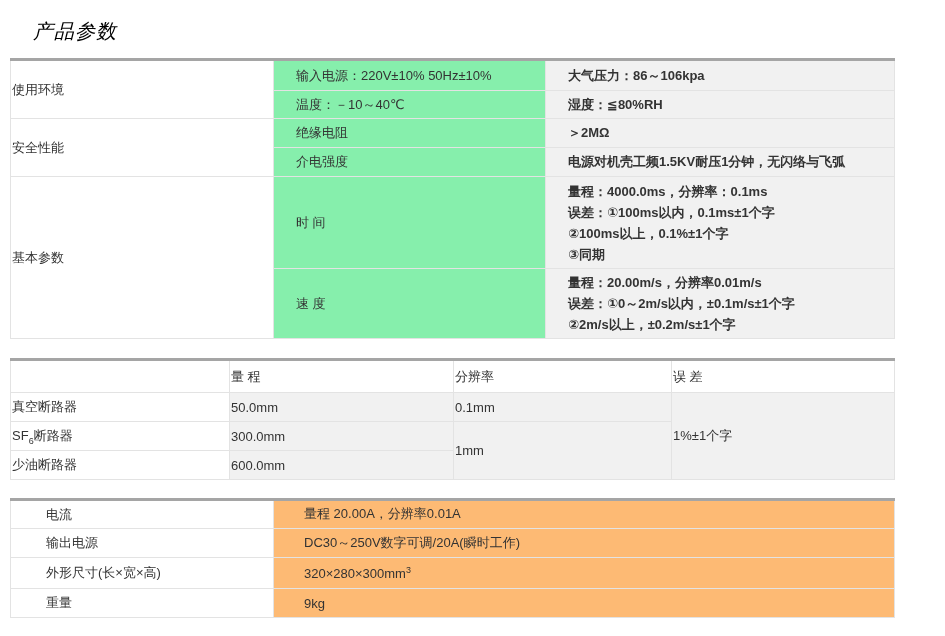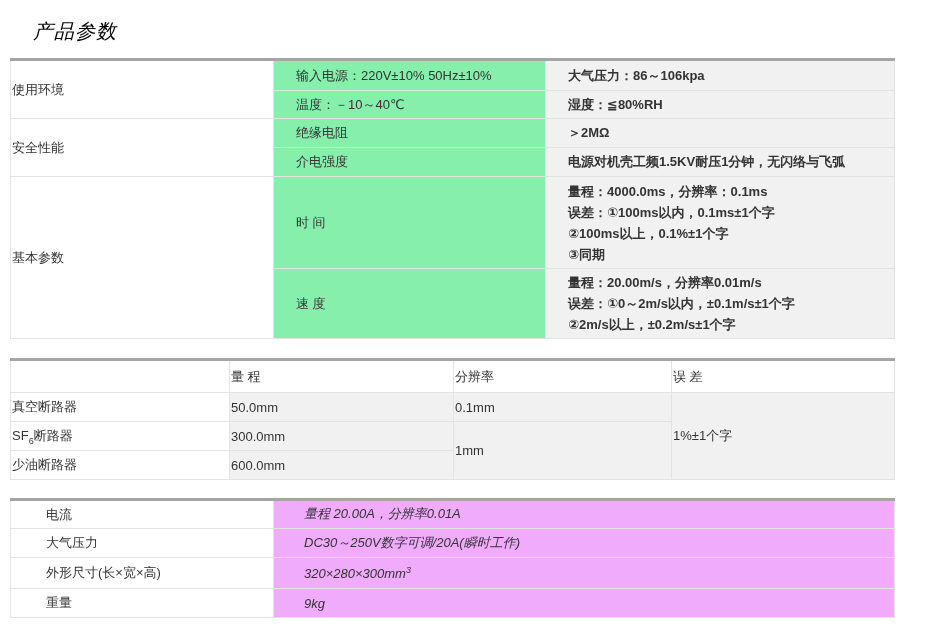--- a/index.html
+++ b/index.html
@@ -60,21 +60,21 @@
   .t2 td { background: #f1f1f1; }
   .t2 tr.head { height: 33px; }
   .t2 tr.head td { background: #ffffff; }
   .t2 tr.r { height: 29px; margin-top: 36px; }
   .t2 td.name { background: #ffffff; }
   sub.small { font-size: 9px; }
   sup.small { font-size: 9px; }
   
   .t3 { margin-top: 18px; }
   .t3 td.lbl3 { background: #ffffff; padding-left: 35px; }
-  .t3 td.val3 { background: #f0abfc; padding-left: 30px; font-style: italic; }
+  .t3 td.val3 { background: #fdba74; padding-left: 30px; }
   .t3 tr.r { height: 29px; }
   .t3 tr.tall { height: 31px; }
 </style>
 </head>
 <body>
 
 <div class="page">
 
   <h1 class="title">产品参数</h1>
 
@@ -160,21 +160,21 @@
     <colgroup>
       <col style="width:263px">
         <col style="width:621px">
     </colgroup>
     <tbody>
       <tr class="r">
         <td class="lbl3">电流</td>
         <td class="val3"><span>量程 20.00A，分辨率0.01A</span><sup class="small"></sup></td>
       </tr>
       <tr class="r">
-        <td class="lbl3">大气压力</td>
+        <td class="lbl3">输出电源</td>
         <td class="val3"><span>DC30～250V数字可调/20A(瞬时工作)</span><sup class="small"></sup></td>
       </tr>
       <tr class="tall">
         <td class="lbl3">外形尺寸(长×宽×高)</td>
         <td class="val3"><span>320×280×300mm</span><sup class="small">3</sup></td>
       </tr>
       <tr class="r">
         <td class="lbl3">重量</td>
         <td class="val3"><span>9kg</span><sup class="small"></sup></td>
       </tr>

